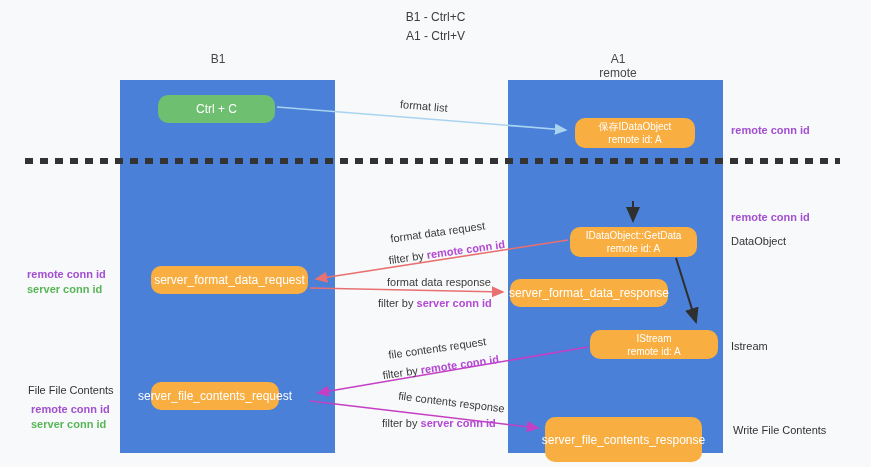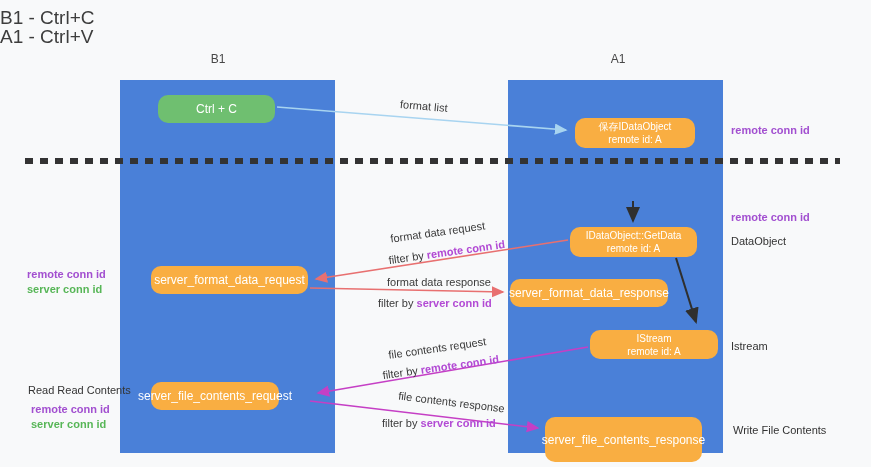--- a/index.html
+++ b/index.html
@@ -1,20 +1,20 @@
 <!DOCTYPE html>
 <html><head>
 <meta charset="utf-8">
 <style>
   html,body { margin:0; padding:0; }
   body { background:#f8f9fa; font-family:"Liberation Sans", sans-serif; }
   .stage { position:relative; width:871px; height:467px; background:#f8f9fa; overflow:hidden; }
 
-  .title { position:absolute; left:0; right:0; top:8px; color:#3d3d3d;
-           font-size:19px; line-height:19px; }
+  .title { position:absolute; left:0; right:0; top:8px; text-align:center; color:#3d3d3d;
+           font-size:12px; line-height:19px; }
 
   .lane-header { position:absolute; text-align:center; color:#474747; font-size:12px; line-height:14px; width:120px; }
   .lane { position:absolute; top:80px; width:215px; height:373px; background:#4a80d8; }
 
   .node { position:absolute; display:flex; flex-direction:column; align-items:center; justify-content:center;
           color:#ffffff; text-align:center; font-size:12px; line-height:14px;border-radius:10px; }
   .node.small { font-size:10px; line-height:13px; }
   .node.green  { background:#6fbf70; }
   .node.orange { background:#f9ae42; }
 
@@ -38,20 +38,21 @@
   <div class="title">
     <div>B1 - Ctrl+C</div>
     <div>A1 - Ctrl+V</div>
   </div>
 
   <div class="lane-header" style="left:158px; top:52px;">
     <div>B1</div>
   </div>
   <div class="lane-header" style="left:558px; top:52px;">
     <div>A1</div>
+    <div>remote</div>
   </div>
 
   <div class="lane" style="left:120px;"></div>
   <div class="lane" style="left:508px;"></div>
 
   <svg class="wires" width="871" height="467" viewBox="0 0 871 467">
     <defs>
       <marker id="mBlue" markerWidth="9" markerHeight="8" refX="7" refY="3.5" orient="auto">
         <path d="M0,0 L8,3.5 L0,7 Z" fill="#a8d4f0"></path>
       </marker>
@@ -148,17 +149,17 @@
   </div>
 
   <div class="side-label purple" style="left:731px; top:124px;">remote conn id</div>
   <div class="side-label purple" style="left:731px; top:211px;">remote conn id</div>
   <div class="side-label" style="left:731px; top:235px;">DataObject</div>
   <div class="side-label" style="left:731px; top:340px;">Istream</div>
   <div class="side-label" style="left:733px; top:424px;">Write File Contents</div>
 
   <div class="side-label purple" style="left:27px; top:268px;">remote conn id</div>
   <div class="side-label green" style="left:27px; top:283px;">server conn id</div>
-  <div class="side-label" style="left:28px; top:384px;">Read Read Contents</div>
+  <div class="side-label" style="left:28px; top:384px;">File File Contents</div>
   <div class="side-label purple" style="left:31px; top:403px;">remote conn id</div>
   <div class="side-label green" style="left:31px; top:418px;">server conn id</div>
 
 </div>
 
 </body></html>

